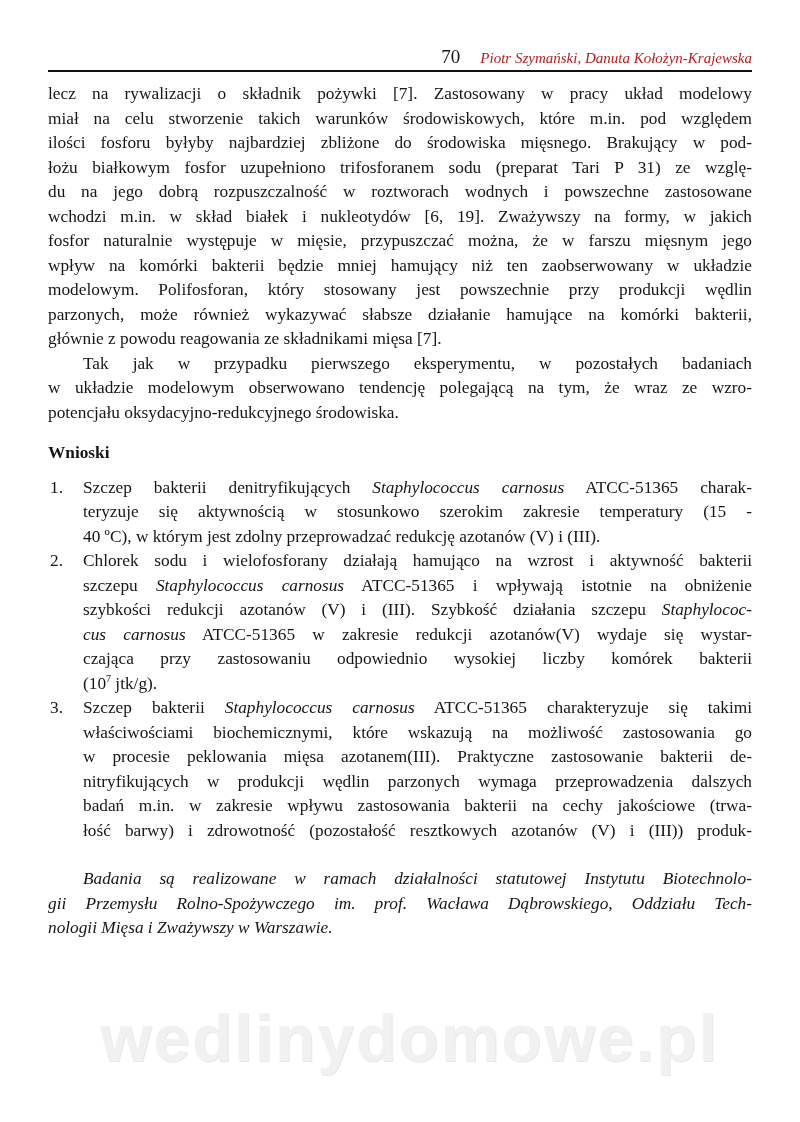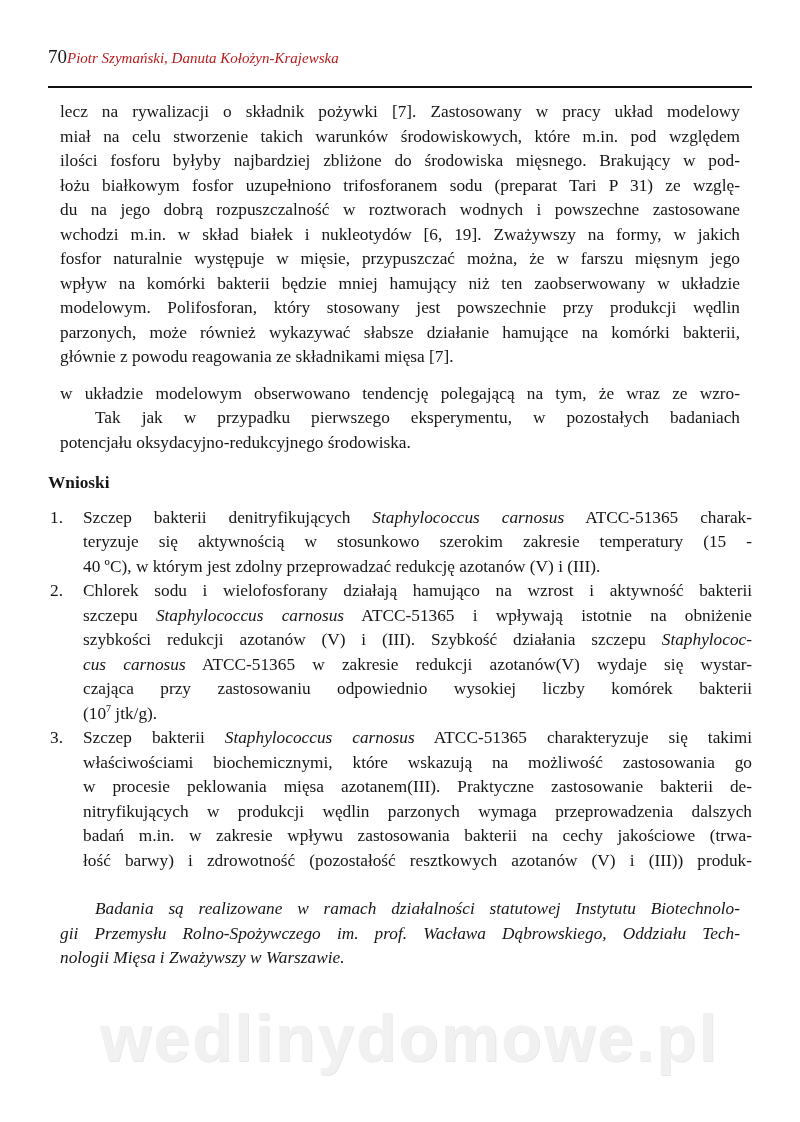--- a/index.html
+++ b/index.html
@@ -2,27 +2,27 @@
 <html><head>
 <meta charset="utf-8">
 <style>
   html, body { margin: 0; padding: 0; background: #ffffff; }
   body {
     width: 800px; height: 1122px; position: relative; overflow: hidden;
     font-family: "Liberation Serif", serif; color: #161616;
   }
   .page { position: absolute; left: 48px; top: 44px; width: 704px; }
   .running-head {
-    display: flex; justify-content: flex-start; align-items: flex-end;
-    height: 24px; border-bottom: 2.5px solid #111; padding-bottom: 18px;
+    display: flex; justify-content: flex-end; align-items: flex-end;
+    height: 24px; border-bottom: 2.5px solid #111; padding-bottom: 2px; gap: 20px;
   }
   .folio { font-size: 19px; line-height: 22px; }
   .authors { font-size: 15px; font-style: italic; line-height: 20px; color: #b91c1c; }
   .body { margin-top: 10px; font-size: 17.3px; line-height: 24.5px; }
-  .p { margin: 12px; text-align: justify; text-align-last: auto; }
+  .p { margin: 0; text-align: justify; text-align-last: auto; }
   .line { display: block; text-align: justify; text-align-last: justify; white-space: nowrap; }
   .line.last { text-align-last: left; }
   .heading { margin-top: 16px; margin-bottom: 10px; font-weight: bold; font-size: 17.3px; line-height: 24.5px; }
   ol.conclusions { list-style: none; margin: 0; padding: 0; }
   ol.conclusions li { position: relative; padding-left: 35px; }
   ol.conclusions .num { position: absolute; left: 2px; top: 0; }
   .ack { margin-top: 24px; font-style: italic; }
   .watermark {
     position: absolute; left: 100px; top: 1000px; width: 650px;
     font-family: "Liberation Sans", sans-serif; font-weight: bold; font-size: 66px;
@@ -51,22 +51,22 @@
       <span class="line">łożu białkowym fosfor uzupełniono trifosforanem sodu (preparat Tari P 31) ze wzglę-</span>
       <span class="line">du na jego dobrą rozpuszczalność w roztworach wodnych i powszechne zastosowane</span>
       <span class="line">wchodzi m.in. w skład białek i nukleotydów [6, 19]. Zważywszy na formy, w jakich</span>
       <span class="line">fosfor naturalnie występuje w mięsie, przypuszczać można, że w farszu mięsnym jego</span>
       <span class="line">wpływ na komórki bakterii będzie mniej hamujący niż ten zaobserwowany w układzie</span>
       <span class="line">modelowym. Polifosforan, który stosowany jest powszechnie przy produkcji wędlin</span>
       <span class="line">parzonych, może również wykazywać słabsze działanie hamujące na komórki bakterii,</span>
       <span class="line last">głównie z powodu reagowania ze składnikami mięsa [7].</span>
     </div>
     <div class="p">
+      <span class="line" style="padding-left:35px">Tak jak w przypadku pierwszego eksperymentu, w pozostałych badaniach</span>
       <span class="line">w układzie modelowym obserwowano tendencję polegającą na tym, że wraz ze wzro-</span>
-      <span class="line" style="padding-left:35px">Tak jak w przypadku pierwszego eksperymentu, w pozostałych badaniach</span>
       <span class="line last">potencjału oksydacyjno-redukcyjnego środowiska.</span>
     </div>
 
     <div class="heading">Wnioski</div>
 
     <ol class="conclusions">
       <li>
         <span class="num">1.</span>
         <div class="rich-lines">
             <span class="line">Szczep bakterii denitryfikujących <i>Staphylococcus carnosus</i> ATCC-51365 charak-</span>

